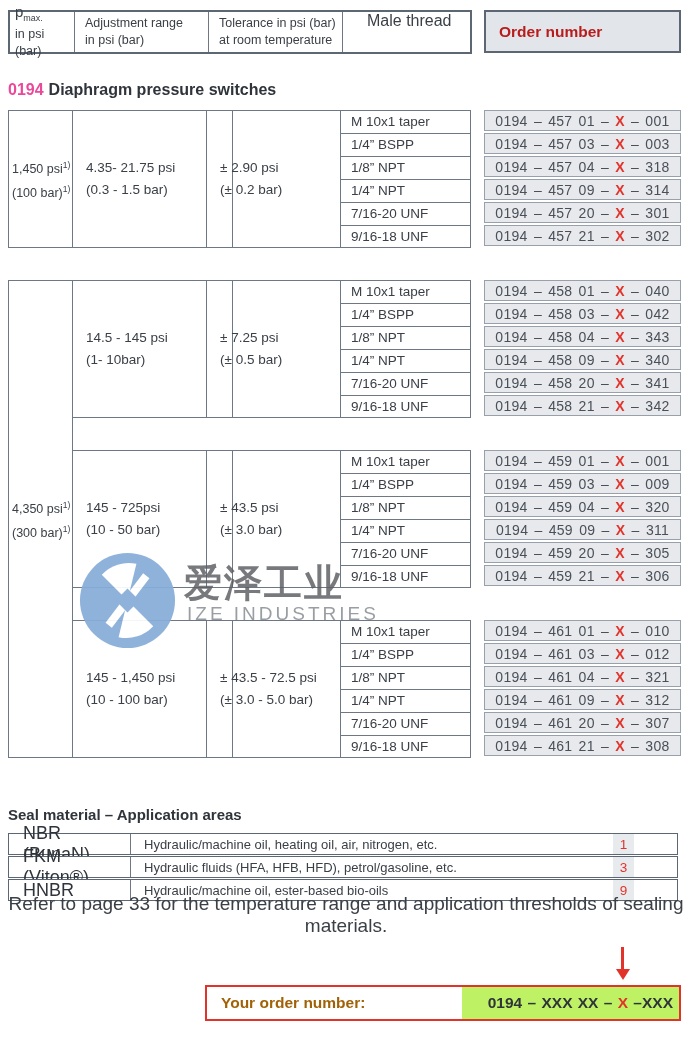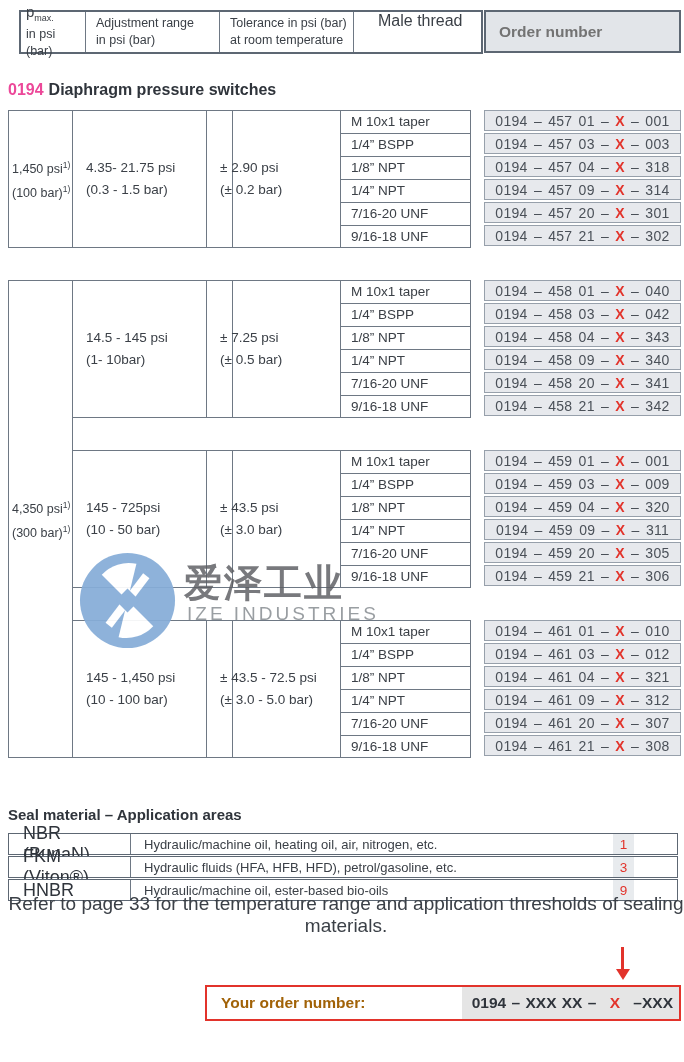--- a/index.html
+++ b/index.html
@@ -1,33 +1,33 @@
 <!DOCTYPE html>
 <html><head>
 <meta charset="utf-8">
 <style>
   html,body{margin:0;padding:0;background:#ffffff;}
   #page{position:relative;width:684px;height:1062px;background:#fff;overflow:hidden;
         font-family:"Liberation Sans","DejaVu Sans",sans-serif;color:#3b4047;}
 
   
-  .hdr-table{position:absolute;left:19px;top:10px;width:464px;height:44px;
+  .hdr-table{position:absolute;left:8px;top:10px;width:464px;height:44px;
              border:2px solid #5d6773;box-sizing:border-box;display:flex;}
   .hdr-cell{box-sizing:border-box;border-left:1px solid #6e7884;display:flex;flex-direction:column;
             justify-content:center;padding-left:10px;font-size:12.5px;line-height:17px;}
   .hdr-cell:first-child{border-left:none;}
   .hc1{width:64px;padding-left:5px;}
   .hc2{width:134px;}
   .hc3{width:134px;}
   .hc4{flex:1;justify-content:flex-start;align-items:flex-start;font-size:16px;padding-left:24px;}
   .pword{font-size:15px;line-height:15px;}
   .pword sub{font-size:9px;}
   .hdr-order{position:absolute;left:484px;top:10px;width:197px;height:43px;box-sizing:border-box;
              background:#e2e5e9;border:2px solid #5d6773;display:flex;align-items:center;
-             padding-left:13px;font-size:15.5px;font-weight:bold;color:#737373;}
+             padding-left:13px;font-size:15.5px;font-weight:bold;color:#b91c1c;}
 
   
   .sec-title{position:absolute;left:8px;top:81px;font-size:16px;font-weight:bold;color:#2f343b;}
   .sec-title .code{color:#ec4899;margin-right:5px;}
 
   
   .group{position:absolute;left:8px;width:673px;height:138px;}
   .cell{position:absolute;top:0;height:138px;border:1px solid #6e7884;box-sizing:border-box;
         display:flex;flex-direction:column;justify-content:center;}
   .pmax-cell{left:0;width:65px;padding-left:3px;font-size:12.5px;line-height:20px;}
@@ -69,23 +69,23 @@
 
   
   .arrow{position:absolute;left:615px;top:947px;width:15px;height:33px;z-index:5;}
   .arrow .shaft{width:3px;height:22px;background:#e2332b;margin:0 auto;}
   .arrow .head{width:0;height:0;border-left:7px solid transparent;border-right:7px solid transparent;
                border-top:11px solid #e2332b;margin:0 auto;}
   .your-order{position:absolute;left:205px;top:985px;width:476px;height:36px;box-sizing:border-box;
               border:2px solid #e2332b;background:#fff;display:flex;align-items:stretch;}
   .yo-label{display:flex;align-items:center;padding-left:14px;font-size:15.5px;font-weight:bold;
             color:#a16207;}
-  .yo-number{margin-left:auto;width:211px;background:#e5e5e5;display:flex;align-items:center;
+  .yo-number{margin-left:auto;width:211px;background:#bef264;display:flex;align-items:center;
              justify-content:flex-end;padding-right:6px;font-size:15.5px;font-weight:bold;
-             color:#2f343b;white-space:pre;word-spacing:1px;gap:8px;}
+             color:#2f343b;white-space:pre;word-spacing:1px;}
   .yo-number .red{color:#e2332b;}
 </style>
 </head>
 <body>
 
 <div id="page">
 
   <div class="hdr-table">
     <div class="hdr-cell hc1">
       <div class="pword"><span>p</span><sub>max.</sub></div>

